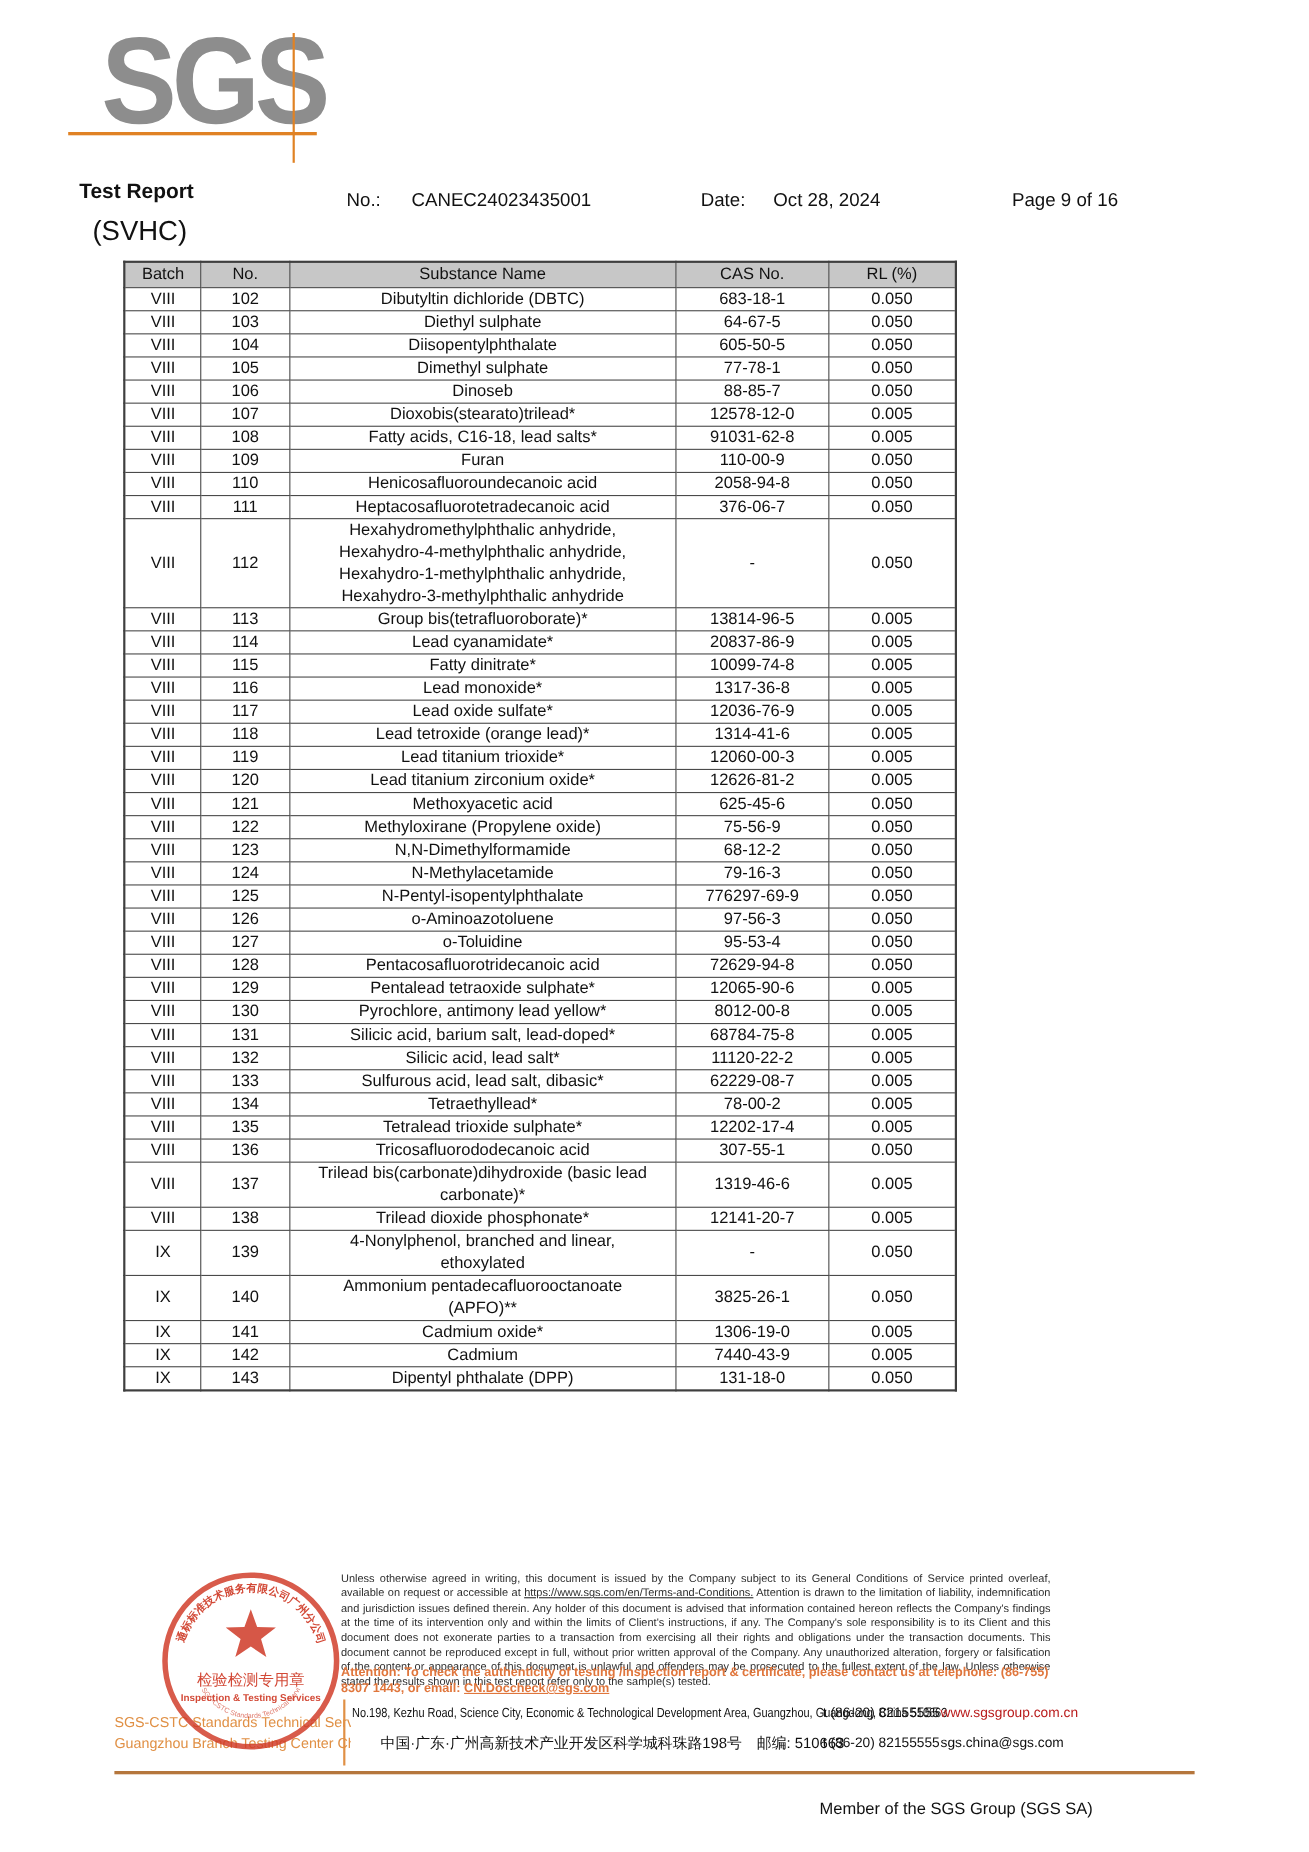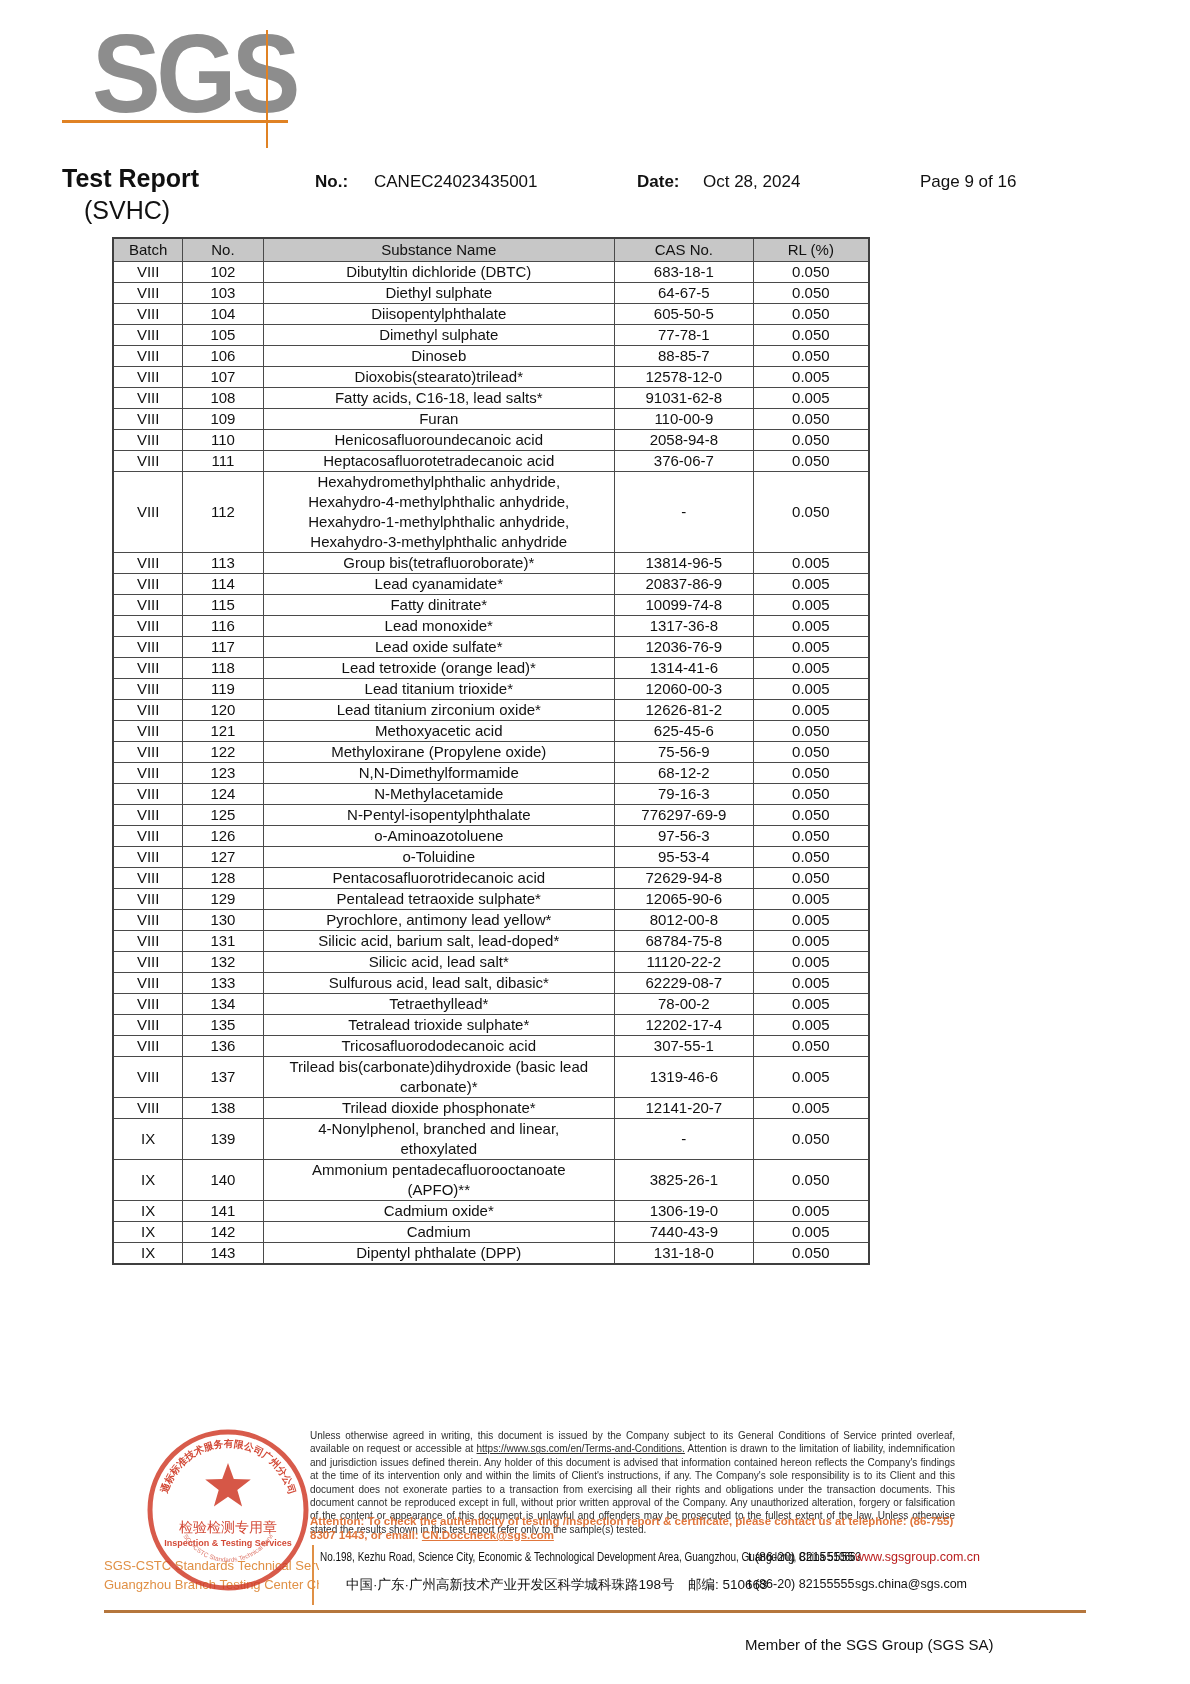--- a/index.html
+++ b/index.html
@@ -10,23 +10,23 @@
   }
   
   .logo-text {
     position:absolute; left:92px; top:18px;
     font-size:112px; font-weight:bold; letter-spacing:-5px;
     color:#8d8d8d; transform:scaleX(0.92); transform-origin:left top;
     line-height:1;
   }
   .logo-hline { position:absolute; left:62px; top:120px; width:226px; height:3px; background:#e08224; }
   .logo-vline { position:absolute; left:266px; top:30px; width:2px; height:118px; background:#e08224; }
-  .report-title { position:absolute; left:62px; top:164px; font-size:25px; font-weight:bold; color:#111;text-align:center; }
+  .report-title { position:absolute; left:72px; top:164px; font-size:19px; font-weight:bold; color:#111;text-align:center; }
   .report-subtitle { position:absolute; left:84px; top:196px; font-size:25px; font-weight:normal; color:#111; }
-  .hdr-label { position:absolute; top:172px; font-size:17px; font-weight:bold; color:#111; }
+  .hdr-label { position:absolute; top:172px; font-size:17px; font-weight:normal; color:#111; }
   .hdr-value { position:absolute; top:172px; font-size:17px; color:#111; }
   
   table.subst {
     position:absolute; left:112px; top:237px; width:758px;
     border-collapse:collapse; font-size:15px; color:#111;
     border:2px solid #3f3f3f;
   }
   table.subst th, table.subst td {
     border:1.5px solid #4a4a4a; text-align:center; vertical-align:middle;
     padding:0 4px; line-height:20px; font-weight:normal;

